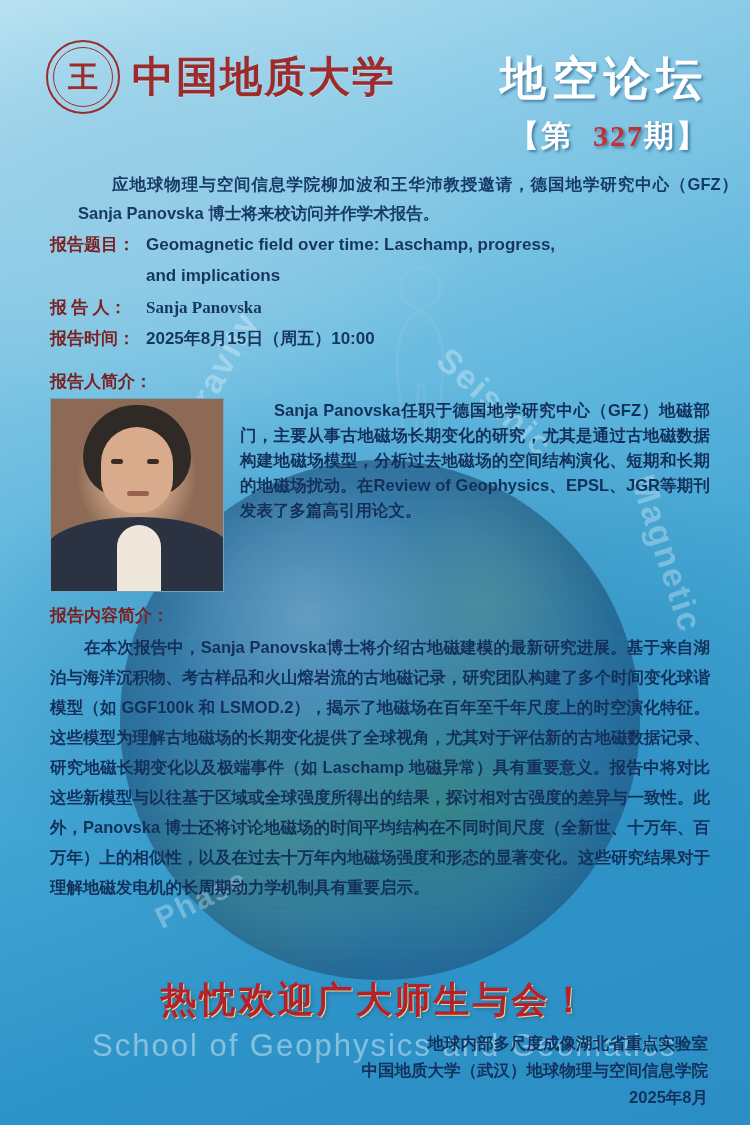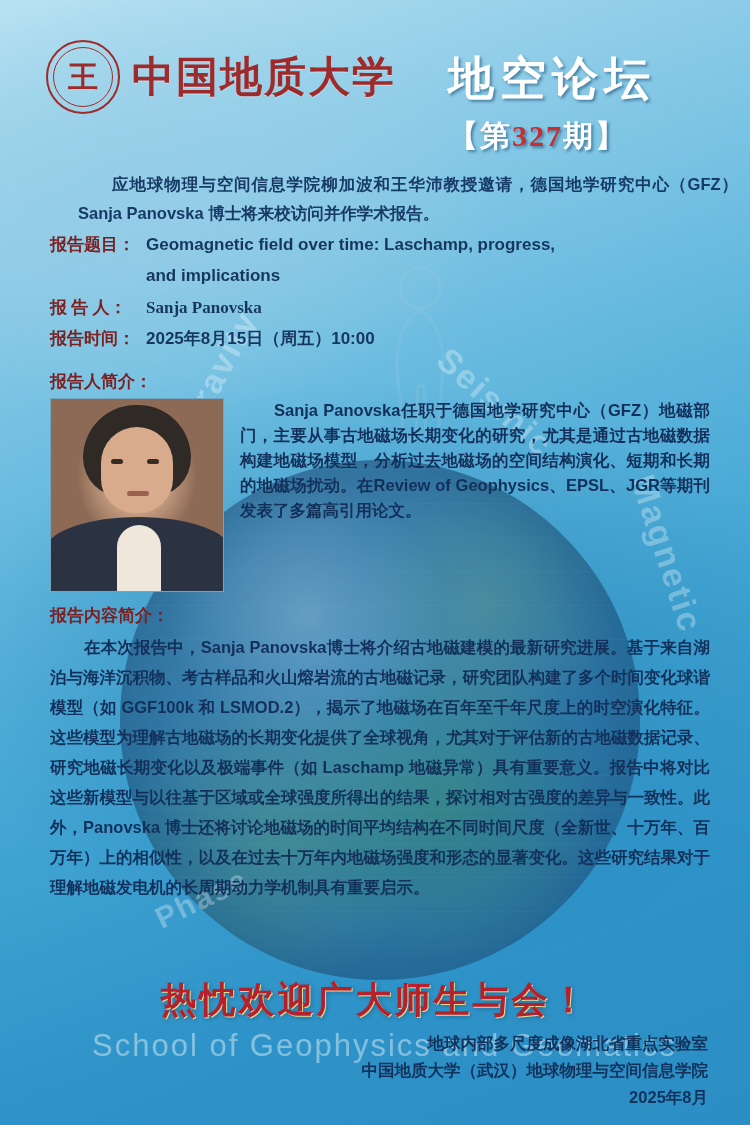--- a/index.html
+++ b/index.html
@@ -149,21 +149,21 @@
     font-family: "Liberation Serif", serif;
     font-weight: bold;
     font-size: 42px;
     letter-spacing: 2px;
     text-shadow: 0 1px 0 rgba(255,255,255,0.35);
   }
   .forum-title {
     position: absolute;
     right: 42px;
     top: 48px;
-    text-align: left;
+    text-align: right;
     width: 260px;
   }
   .forum-main {
     color: #ffffff;
     font-family: "Liberation Serif", serif;
     font-weight: bold;
     font-size: 46px;
     letter-spacing: 6px;
     text-shadow: 2px 2px 3px rgba(20,70,110,0.55);
   }
@@ -171,20 +171,21 @@
     margin-top: 6px;
     color: #ffffff;
     font-family: "Liberation Serif", serif;
     font-weight: bold;
     font-size: 30px;
     letter-spacing: 2px;
     text-shadow: 2px 2px 3px rgba(20,70,110,0.55);
   }
   .forum-issue .num {
     color: #c62f2f;
+    margin-left: 20px;
   }
 
   
   .intro {
     position: absolute;
     left: 50px;
     top: 170px;
     width: 660px;
     color: #173a66;
     font-size: 16.5px;

